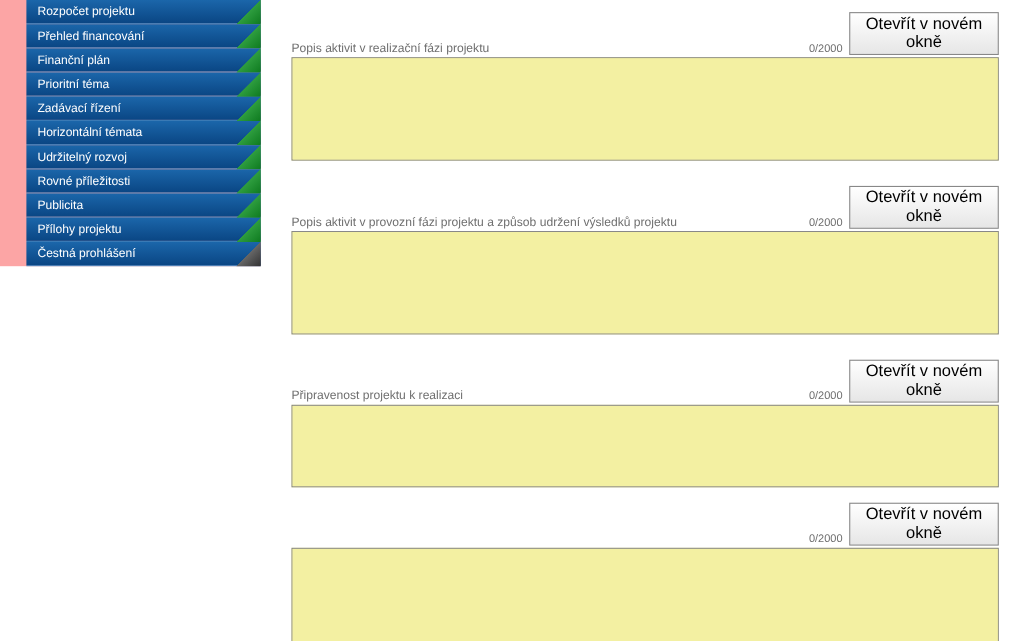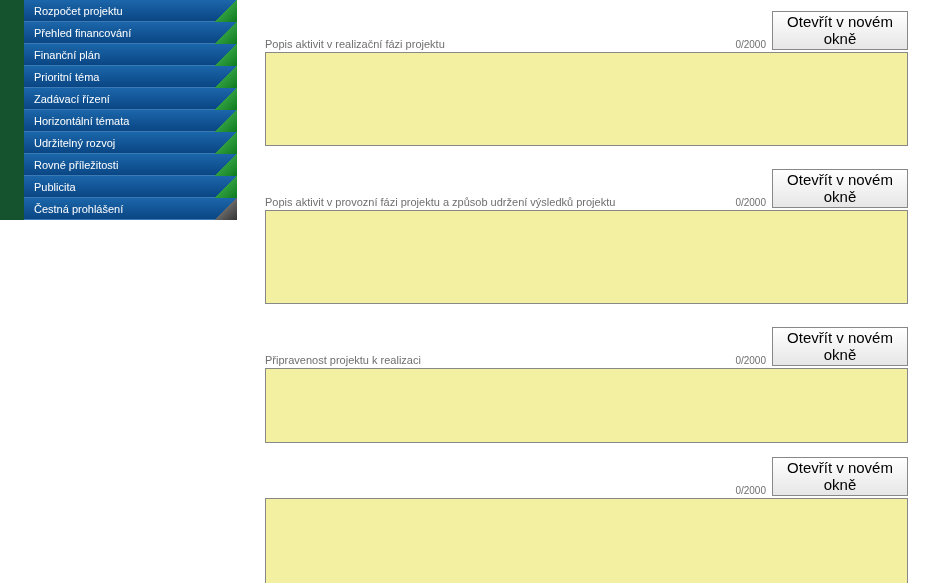--- a/index.html
+++ b/index.html
@@ -10,21 +10,21 @@
   width: 932px;
   height: 583px;
   overflow: hidden;
 }
 .layout {
   display: flex;
   align-items: flex-start;
 }
 .sidebar {
   width: 237px;
-  background: #14532d;
+  background: #fca5a5;
   padding-left: 24px;
 }
 .sidebar ul { list-style: none; }
 .sidebar li {
   background: #0b5394;
   background: linear-gradient(to bottom, #1b66aa 0%, #0a4684 100%);
   color: #fff;
   font-size: 11px;
   padding: 4px 10px 4px 10px;
   border-bottom: 1px solid #3a7ab5;
@@ -136,20 +136,21 @@
     <ul>
       <li><span>Rozpočet projektu</span></li>
       <li><span>Přehled financování</span></li>
       <li><span>Finanční plán</span></li>
       <li><span>Prioritní téma</span></li>
       <li><span>Zadávací řízení</span></li>
       <li><span>Horizontální témata</span></li>
       <li><span>Udržitelný rozvoj</span></li>
       <li><span>Rovné příležitosti</span></li>
       <li><span>Publicita</span></li>
+      <li><span>Přílohy projektu</span></li>
       <li><span>Čestná prohlášení</span></li>
     </ul>
   </nav>
 
   <main class="main">
 
     <div class="field-block">
       <div class="field-header">
         <div class="field-label">Popis aktivit v realizační fázi projektu</div>
         <div class="field-counter">0/2000</div>

